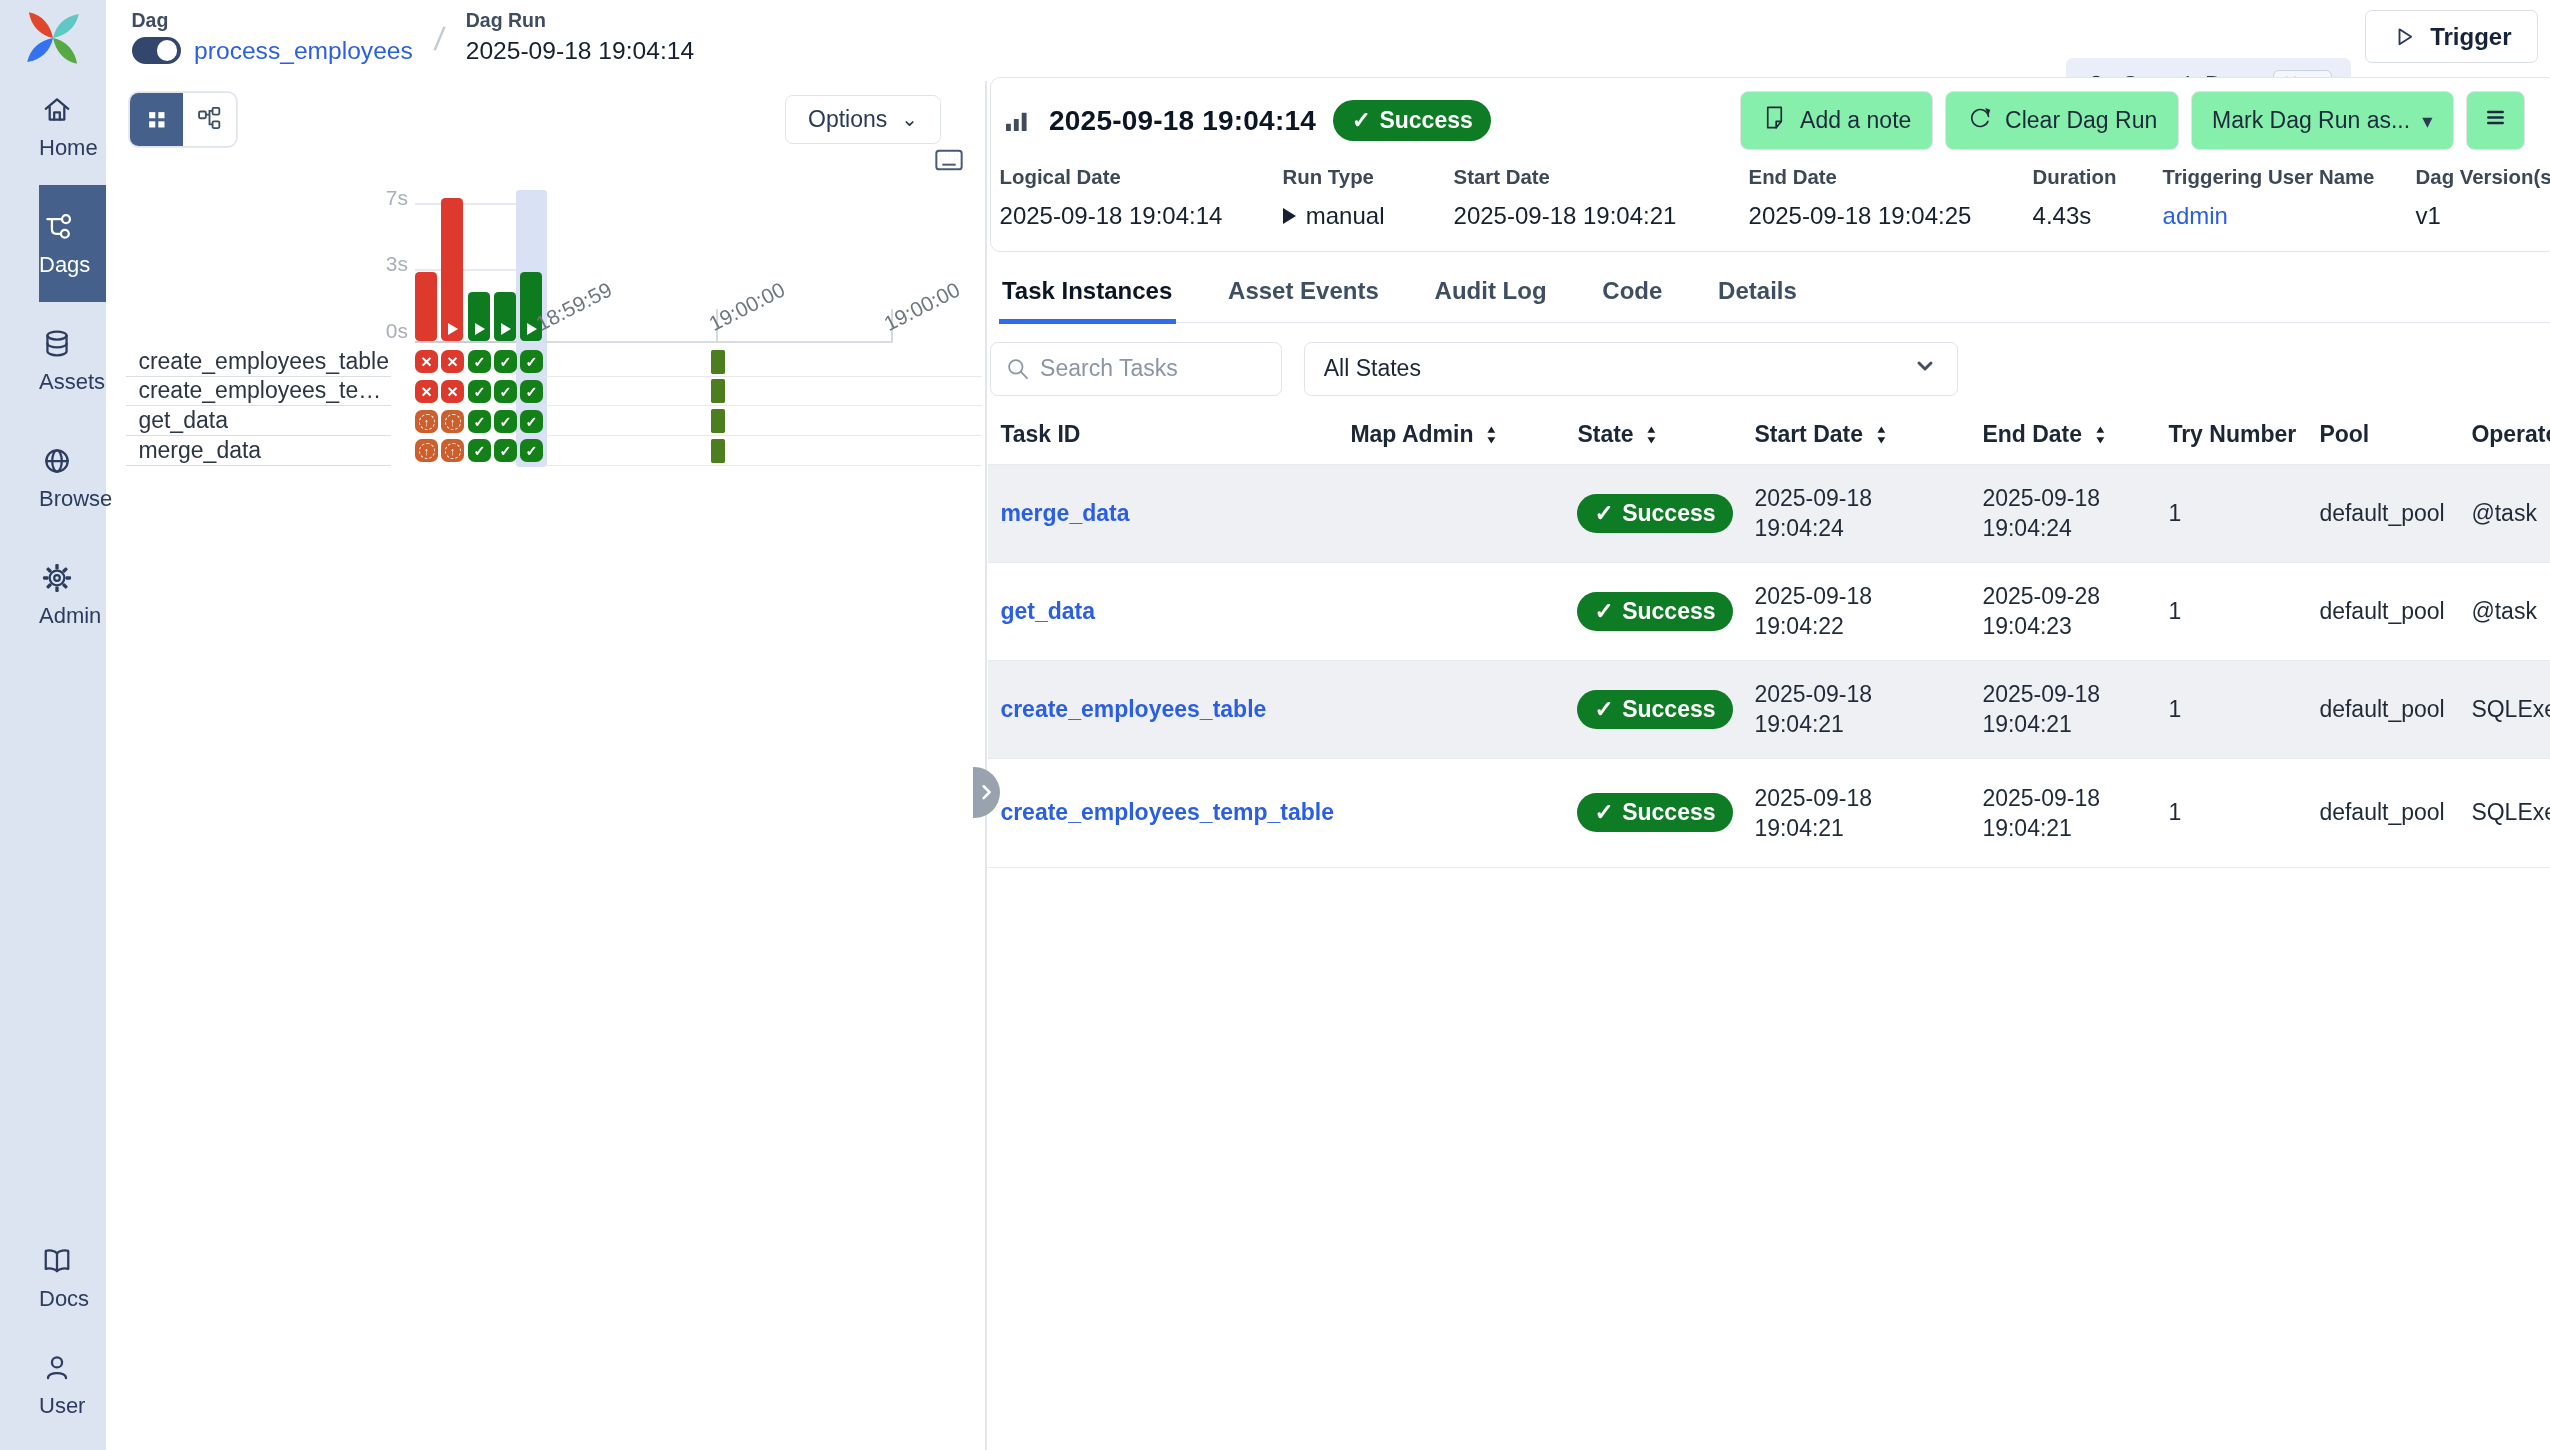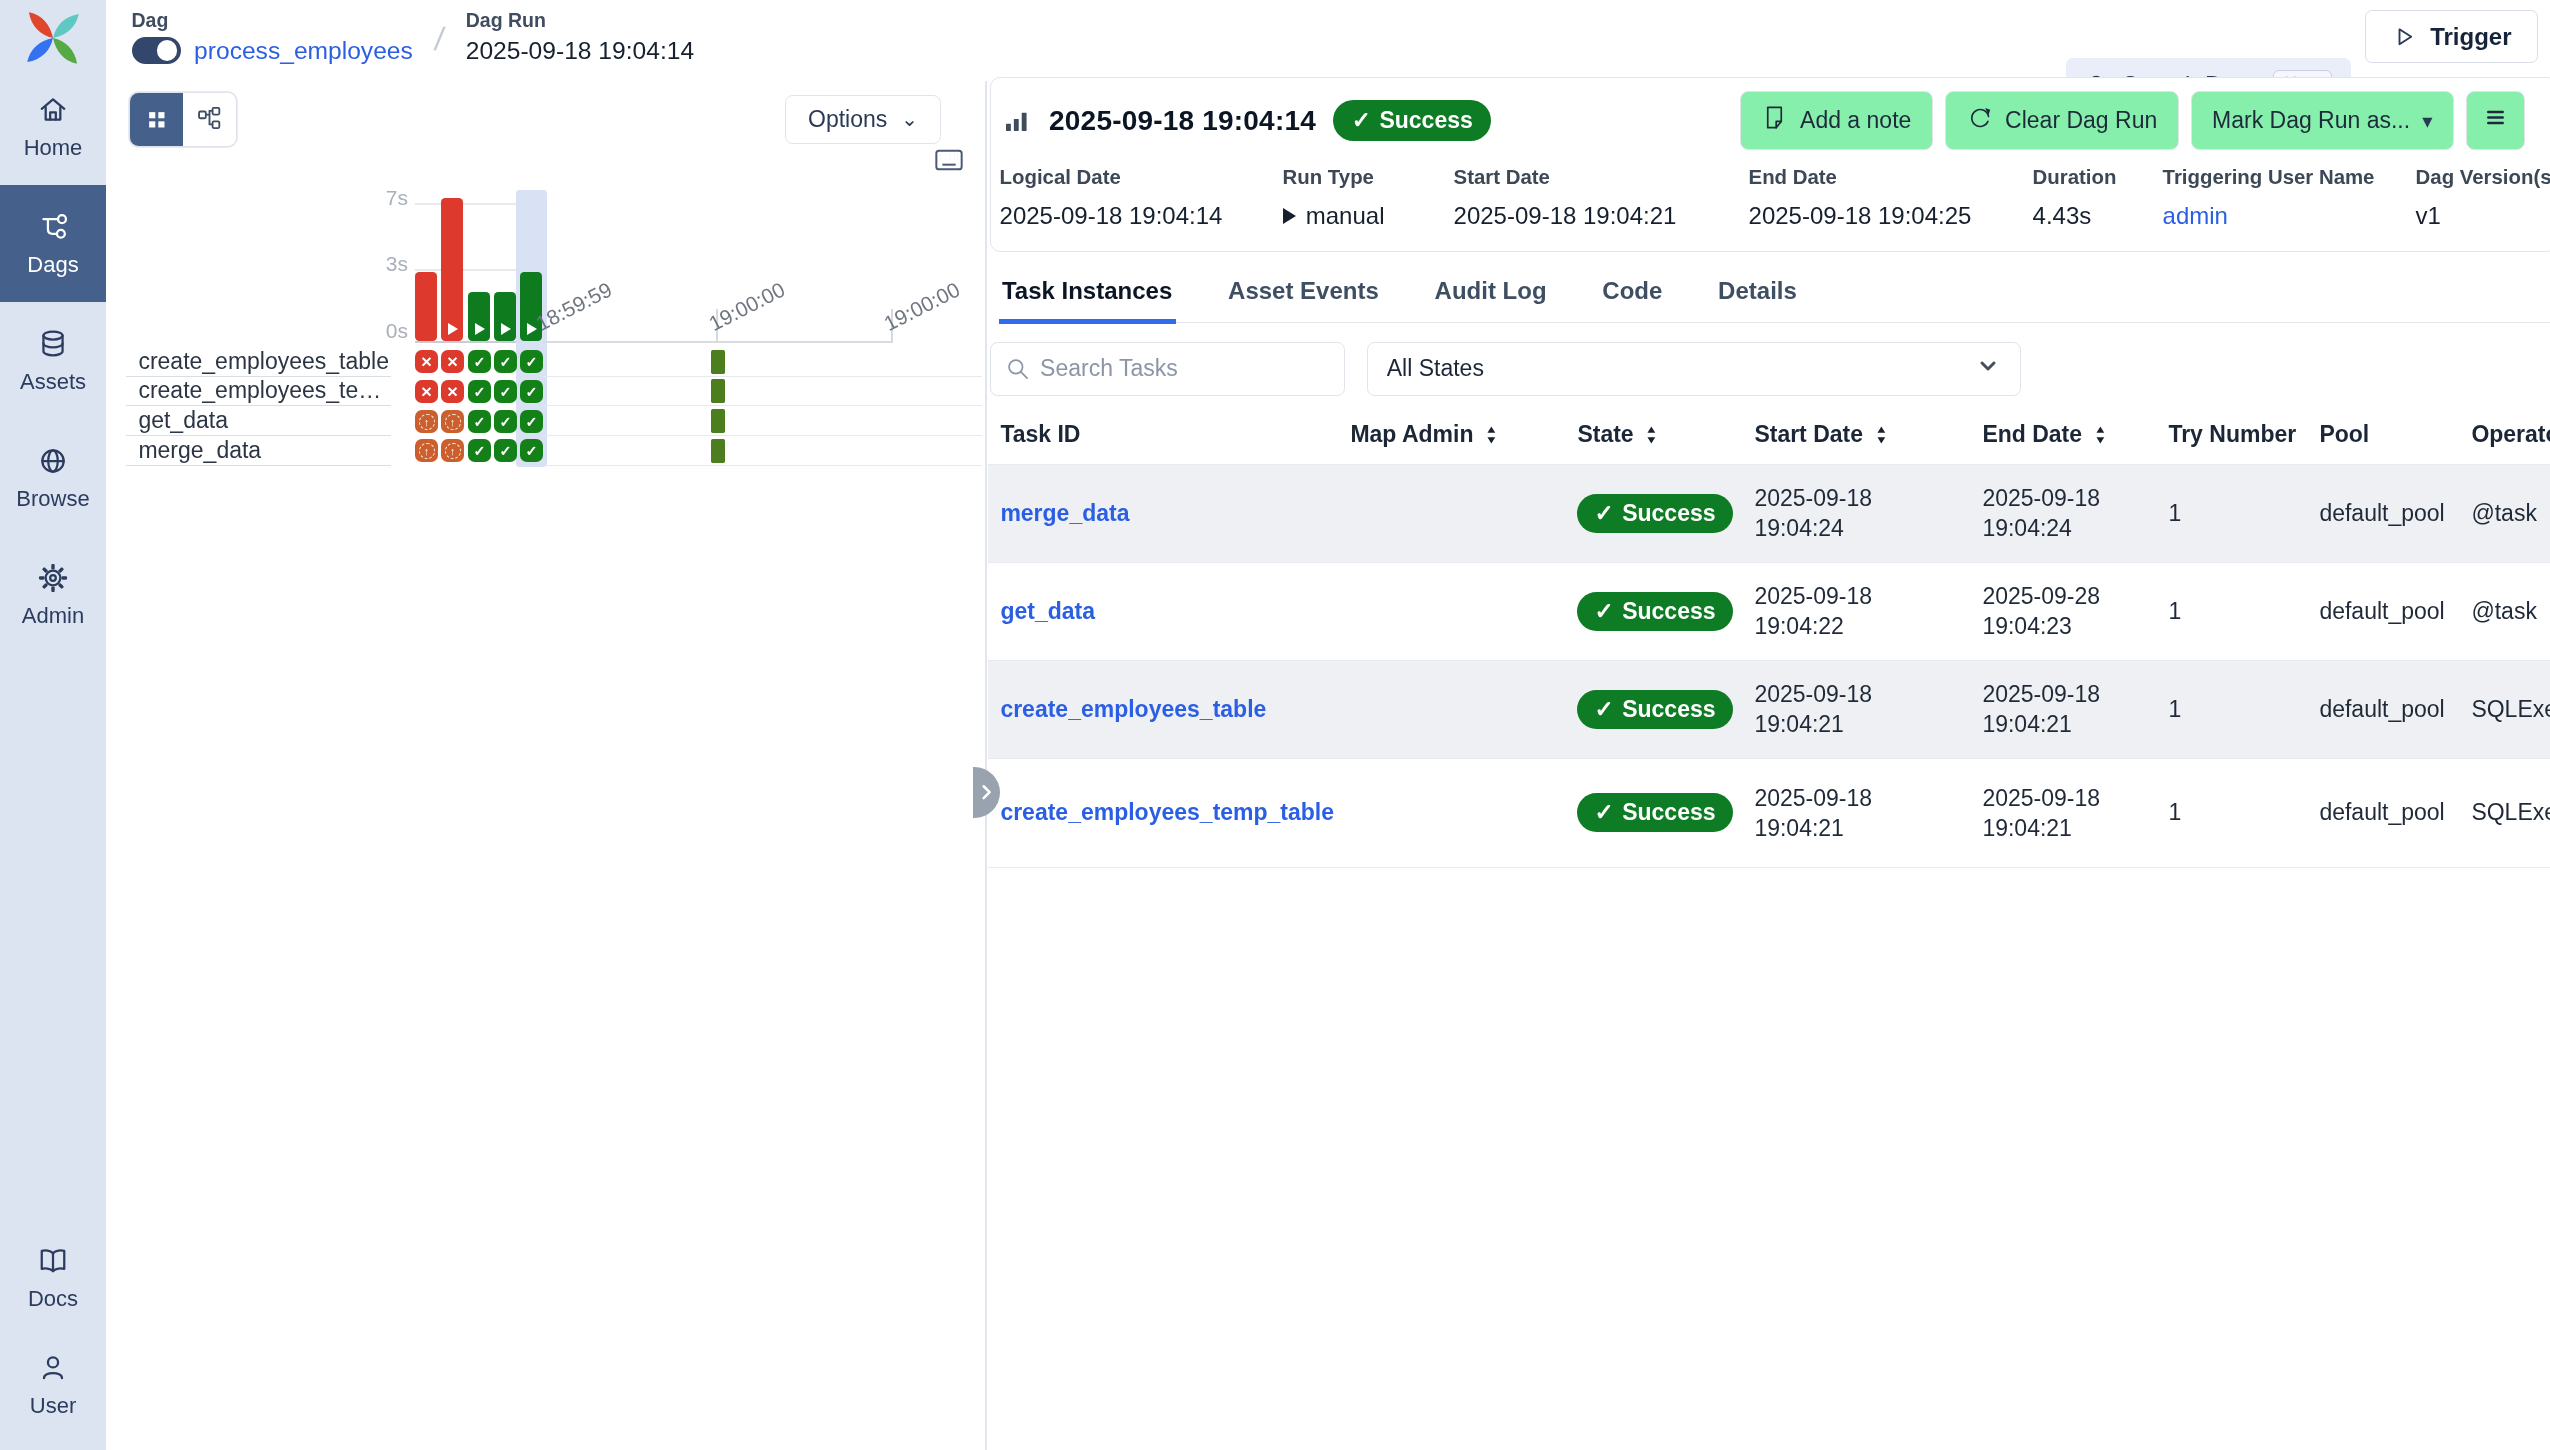--- a/index.html
+++ b/index.html
@@ -5,22 +5,22 @@
   * { margin:0; padding:0; box-sizing:border-box; }
   html,body { width:2550px; height:1450px; overflow:hidden; background:#fff;
     font-family:"Liberation Sans", sans-serif; color:#1f2937; }
   .app { position:relative; width:2550px; height:1450px; display:flex; }
 
   
   .sidebar { width:106px; height:100%; background:#dce4f1; display:flex; flex-direction:column; flex:none; }
   .logo { width:56px; height:56px; margin:10.2px auto 1.7px; cursor:pointer; }
   .nav-top { display:flex; flex-direction:column; }
   .nav-bottom { margin-top:auto; display:flex; flex-direction:column; padding-bottom:12px; }
-  .nav-item { height:117px; display:flex; flex-direction:column; align-items:center; justify-content:center;
-    gap:7.6px; color:#2c3c5e; cursor:pointer; }
+  .nav-item { height:117px; display:flex; flex-direction:column; justify-content:center;
+    gap:7.6px; color:#2c3c5e; cursor:pointer;margin-left:39px; }
   .nav-bottom .nav-item { height:107px; }
   .nav-item .nicon { width:36px; height:36px; }
   .nav-item .nicon svg { width:100%; height:100%; stroke:#2c3c5e; fill:none; stroke-width:4; stroke-linecap:round; stroke-linejoin:round; }
   .nav-item .nlabel { font-size:22px; font-weight:500; }
   .nav-item.active { background:#45608a; color:#fff; }
   .nav-item.active .nicon svg { stroke:#fff; }
 
   
   .main { flex:1; min-width:0; display:flex; flex-direction:column; }
   .topbar { height:81px; flex:none; display:flex; align-items:flex-start; justify-content:space-between; padding:8.5px 12px 0 25.5px; }
@@ -112,21 +112,21 @@
   .meta-value .mini-play { width:0; height:0; border-left:13.6px solid #16202e; border-top:8.5px solid transparent; border-bottom:8.5px solid transparent; }
 
   
   .tabs { display:flex; gap:49px; margin:17px 0 0 10.2px; border-bottom:1.7px solid #e4e7ec; }
   .tab { font-size:24px; font-weight:600; color:#3f4f63; padding:8.5px 3.4px 13.6px; cursor:pointer; border-bottom:5.1px solid transparent; margin-bottom:-1.7px; }
   .tab.active { color:#0b1524; border-bottom-color:#2f6bea; }
 
   
   .filters { display:flex; gap:22px; margin:18.7px 0 0 1.7px; }
   .search-tasks { position:relative; }
-  .search-tasks input { width:355px; height:54px; border:1.7px solid #dfe3ea; border-radius:7.6px; padding:0 17px 0 49px;
+  .search-tasks input { width:292px; height:54px; border:1.7px solid #dfe3ea; border-radius:7.6px; padding:0 17px 0 49px;
     font-size:23px; color:#1f2937; font-family:inherit; outline:none; }
   .search-tasks input::placeholder { color:#8b95a5; }
   .search-tasks .sicon { position:absolute; left:13.6px; top:13.6px; }
   .search-tasks .sicon svg { stroke:#8b95a5; fill:none; stroke-width:3; stroke-linecap:round; }
   .state-select { width:654px; height:54px; border:1.7px solid #dfe3ea; border-radius:7.6px; display:flex; align-items:center;
     justify-content:space-between; padding:0 20.4px 0 18.7px; font-size:23px; color:#1b2736; cursor:pointer; background:#fff; }
   .state-select svg { stroke:#44505e; fill:none; stroke-width:3; stroke-linecap:round; stroke-linejoin:round; }
 
   
   .ti-table { margin-top:25.5px; }

